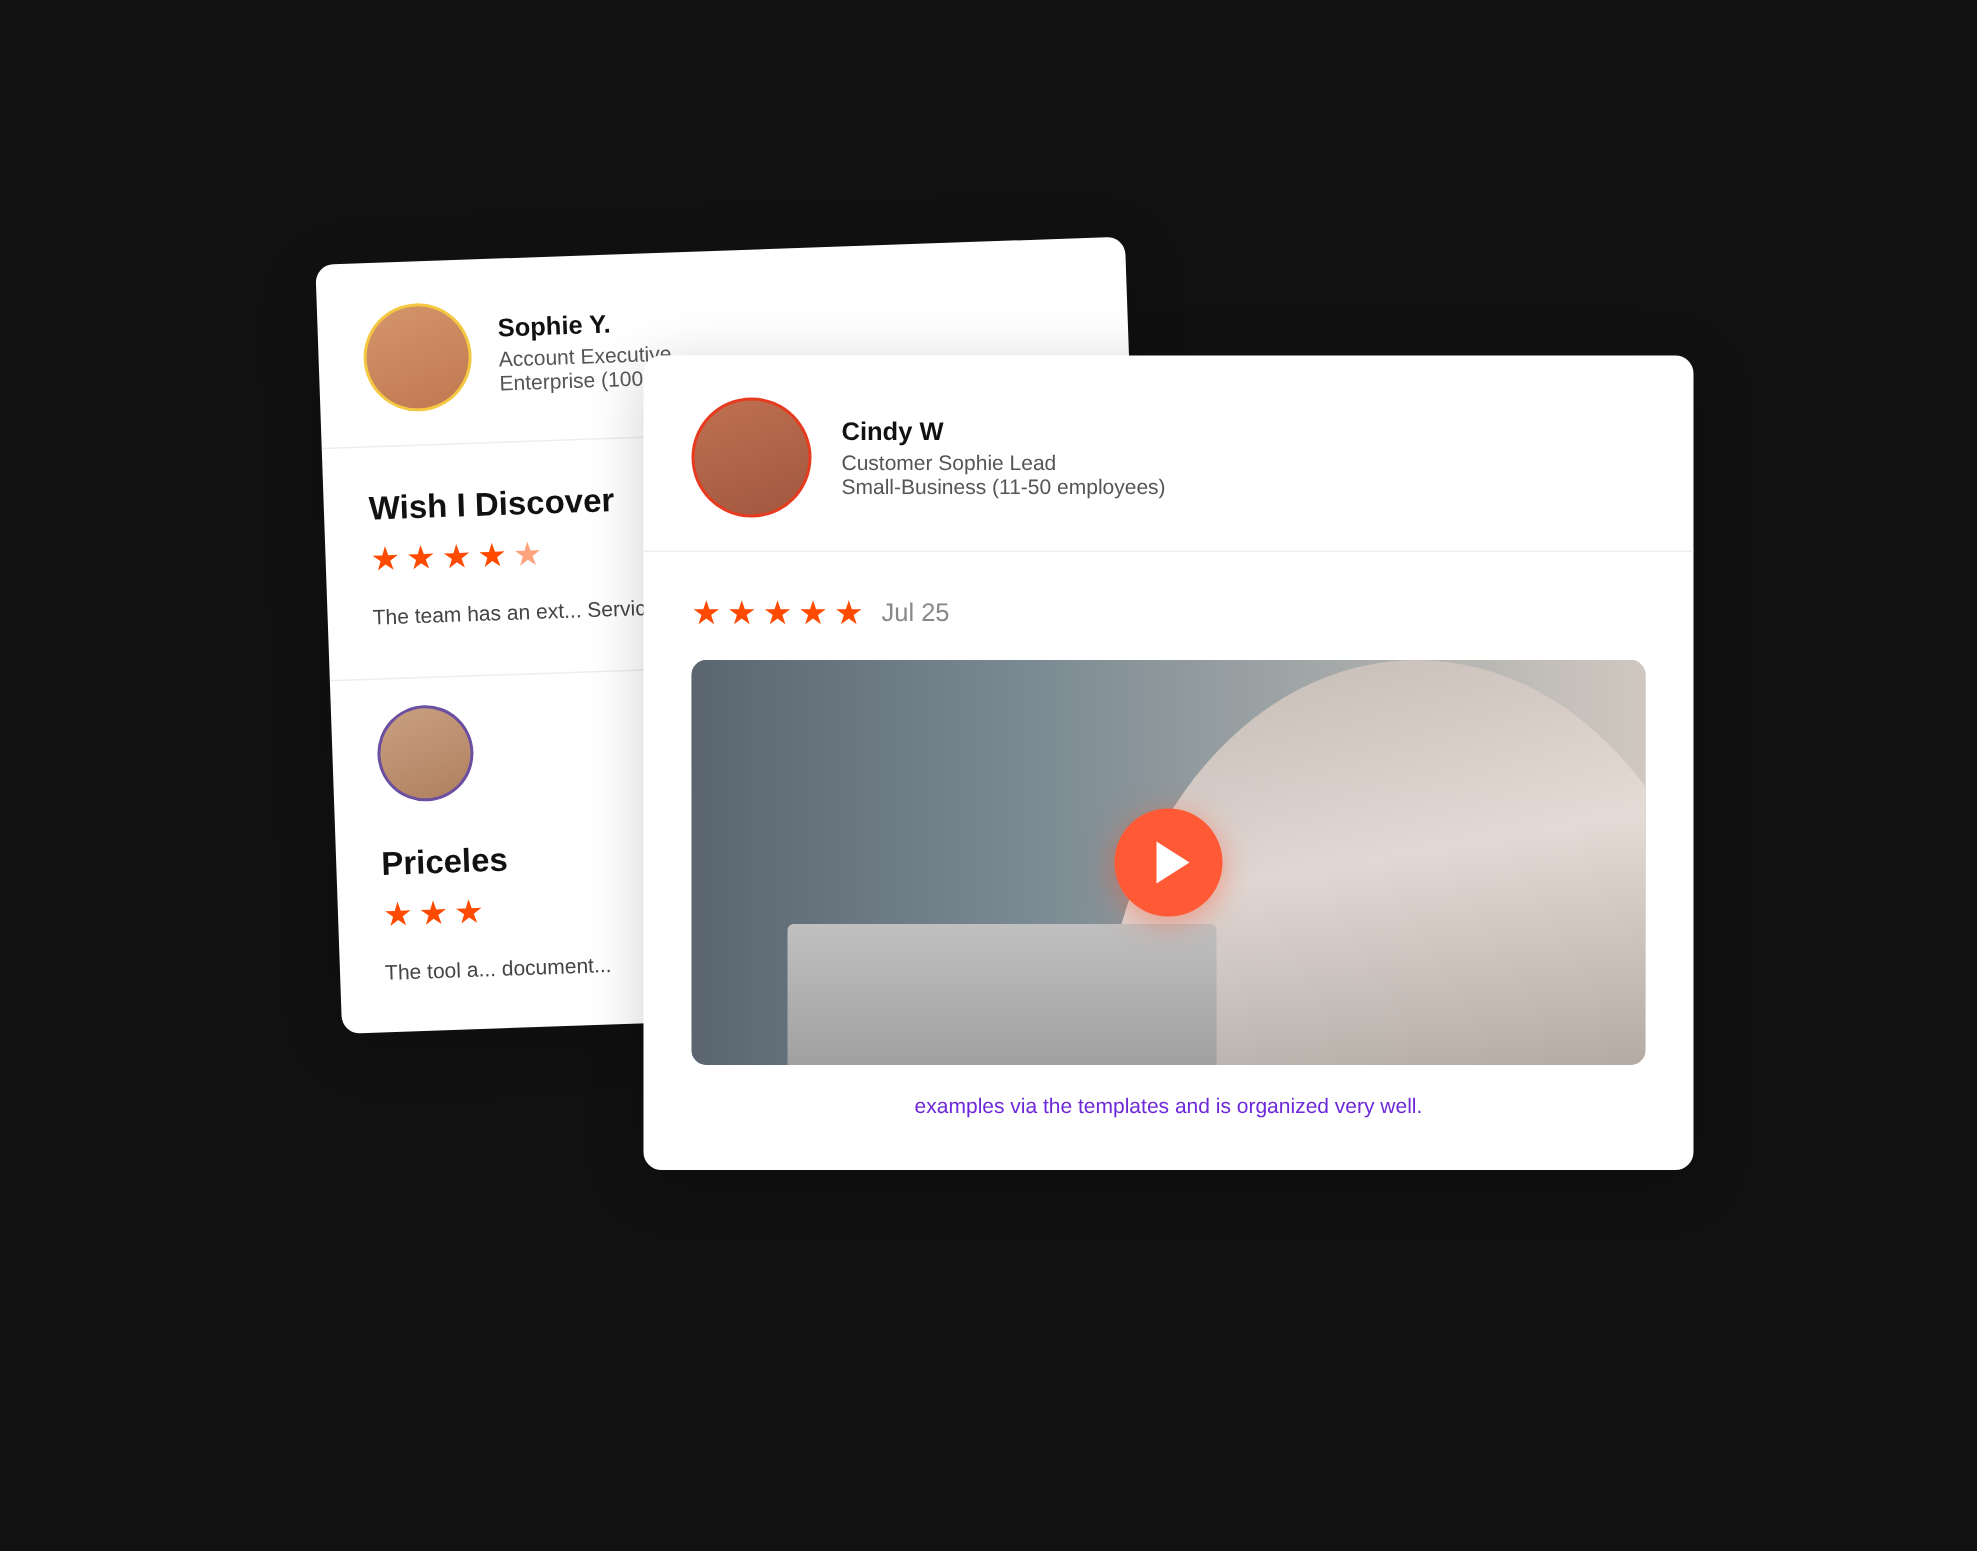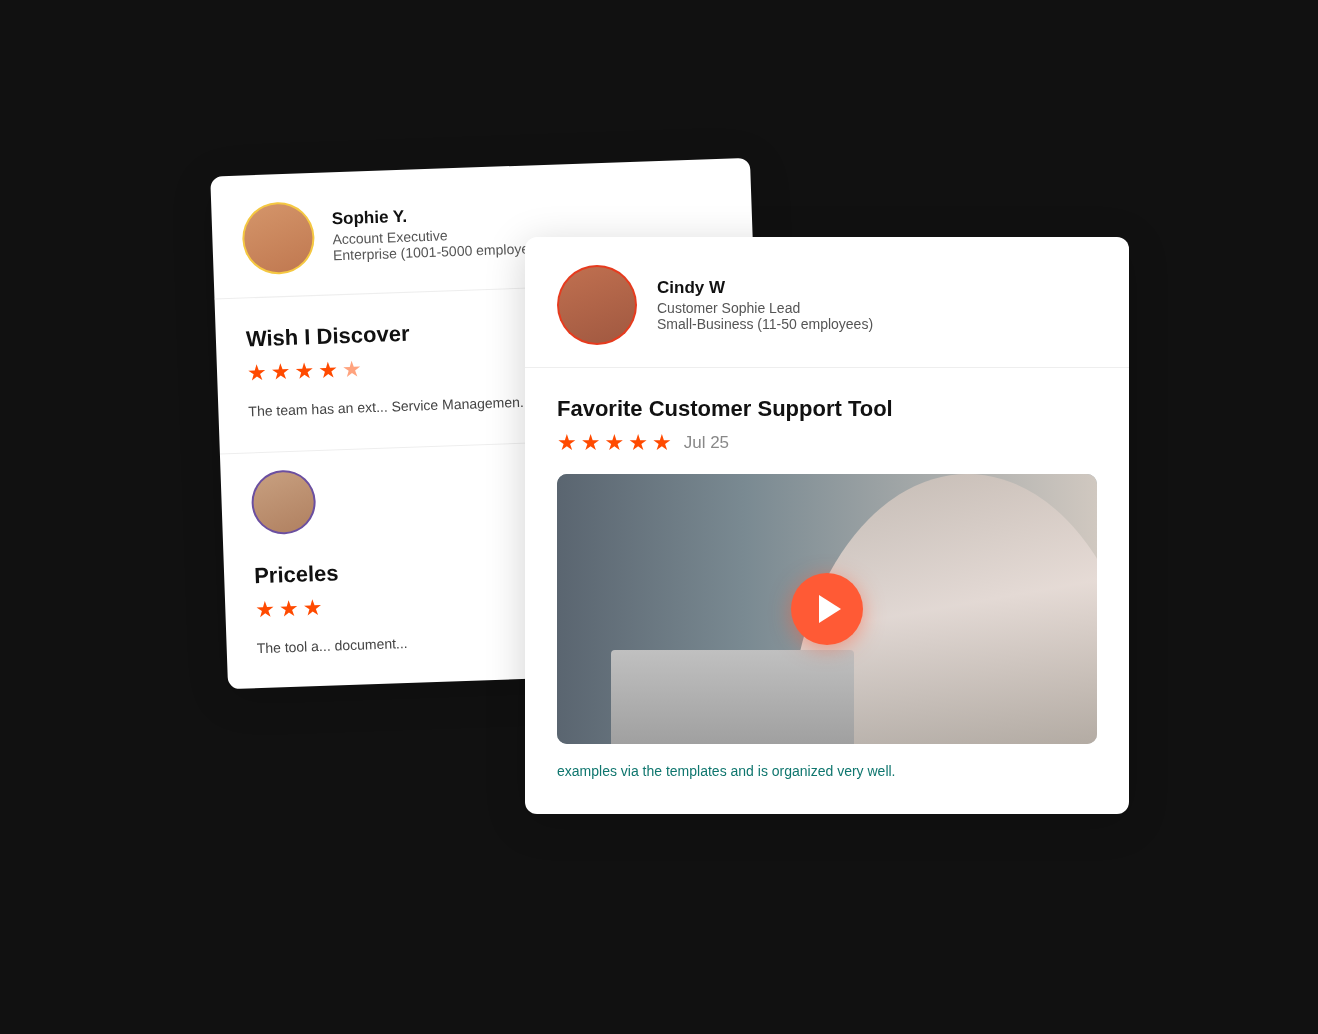--- a/index.html
+++ b/index.html
@@ -137,21 +137,21 @@
       border-top: 1px solid #eee;
       margin-top: 10px;
     }
 
     .priceless-section {
       padding: 10px 30px 28px 30px;
     }
 
     
     .card-front {
-      width: 604px;
+      width: 700px;
       right: 30px;
       top: 130px;
       z-index: 3;
       padding: 0;
     }
 
     .card-front-header {
       display: flex;
       align-items: center;
       gap: 20px;
@@ -234,23 +234,24 @@
       width: 0;
       height: 0;
       border-top: 14px solid transparent;
       border-bottom: 14px solid transparent;
       border-left: 22px solid white;
       margin-left: 5px;
     }
 
     .review-bottom-text {
       font-size: 14px;
-      color: #0f766e;
+      color: #6d28d9;
       line-height: 1.6;
       margin-top: 16px;
+      text-align: center;
     }
 
     
     .face-sophie {
       width: 68px;
       height: 68px;
       border-radius: 50%;
       background: linear-gradient(160deg, #d4956a, #c07850);
     }
 
@@ -324,21 +325,20 @@
         <div class="face-cindy"></div>
       </div>
       <div class="user-info">
         <div class="name">Cindy W</div>
         <div class="role">Customer Sophie Lead</div>
         <div class="company">Small-Business (11-50 employees)</div>
       </div>
     </div>
 
     <div class="card-front-body">
-      <div class="review-title">Favorite Customer Support Tool</div>
       <div class="stars">
         <span class="star">★</span>
         <span class="star">★</span>
         <span class="star">★</span>
         <span class="star">★</span>
         <span class="star">★</span>
         <span class="star-date">Jul 25</span>
       </div>
 
       <div class="video-thumbnail">

